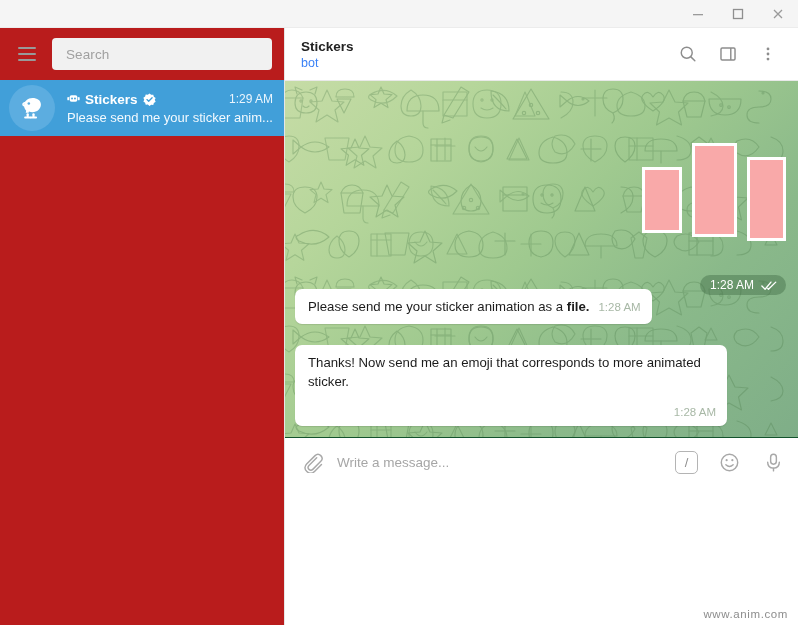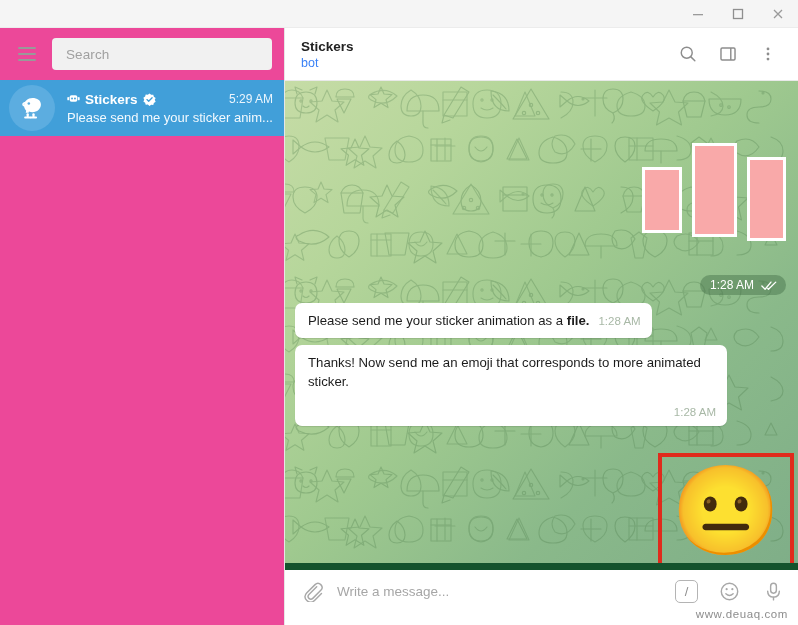--- a/index.html
+++ b/index.html
@@ -38,21 +38,21 @@
     justify-content: center;
   }
   .win-btn svg { display: block; }
 
   
   .left-col {
     position: absolute;
     top: 28px; left: 0;
     width: 285px;
     height: 597px;
-    background: #ec4899;
+    background: #b91c1c;
     border-right: 1px solid #e6e6e6;
   }
 
   .search-row {
     height: 52px;
     display: flex;
     align-items: center;
     padding: 0 12px 0 10px;
   }
   .hamburger {
@@ -176,21 +176,21 @@
     width: 24px; height: 24px;
     display: flex;
     align-items: center;
     justify-content: center;
     cursor: pointer;
   }
 
   
   .msg-area {
     position: relative;
-    height: 482px;
+    height: 356px;
     overflow: hidden;
     background:
       linear-gradient(135deg,
         #c6dca6 0%,
         #b6d69b 22%,
         #9fc98f 48%,
         #8ab98a 72%,
         #7fae88 100%);
   }
   .doodles {
@@ -239,21 +239,21 @@
 
   
   .bub-in {
     position: absolute;
     left: 10px;
     background: #ffffff;
     border-radius: 7px;
     box-shadow: 0 1px 1px rgba(0,0,0,.10);
     padding: 8px 11px 8px 13px;
   }
-  .bub-one { top: 222px; }
+  .bub-one { top: 208px; }
   .bub-two { top: 264px; width: 432px; padding-bottom: 8px; }
 
   .bub-line {
     font-size: 13.2px;
     color: #1c1c1c;
     line-height: 19px;
   }
   .bub-line b { font-weight: bold; }
   .bub-gap { height: 17px; }
 
@@ -289,21 +289,21 @@
   .sticker-emoji {
     font-size: 88px;
     line-height: 1;
     user-select: none;
   }
 
   
   .composer {
     height: 50px;
     background: #ffffff;
-    border-top: 7px solid #14532d;
+    border-top: 1px solid #14532d;
     display: flex;
     align-items: center;
     padding: 0 12px 0 14px;
   }
   .attach-btn {
     width: 26px; height: 26px;
     display: flex; align-items: center; justify-content: center;
     cursor: pointer;
     flex: 0 0 26px;
   }
@@ -405,21 +405,21 @@
               <rect x="13.5" y="4.4" width="2.1" height="4.2" rx="1.05" fill="#ffffff"></rect>
             </svg>
           </span>
           <span class="chat-name">Stickers</span>
           <span class="verif">
             <svg width="13" height="13" viewBox="0 0 16 16">
               <path d="M8 .7l2.05 1.6 2.6-.12.72 2.5 2.2 1.4-1.1 2.36 1.1 2.36-2.2 1.4-.72 2.5-2.6-.12L8 15.9l-2.05-1.6-2.6.12-.72-2.5-2.2-1.4 1.1-2.36L.43 5.8l2.2-1.4.72-2.5 2.6.12z" fill="#ffffff"></path>
               <path d="M4.9 8.1l2.1 2.1 4.2-4.3" fill="none" stroke="#419fd9" stroke-width="1.6" stroke-linecap="round" stroke-linejoin="round"></path>
             </svg>
           </span>
-          <span class="chat-time">5:29 AM</span>
+          <span class="chat-time">1:29 AM</span>
         </div>
         <div class="chat-preview">Please send me your sticker anim...</div>
       </div>
     </div>
   </div>
 
   <div class="right-col">
 
     <div class="chat-header">
       <div class="hdr-titles">
@@ -620,16 +620,16 @@
         <div class="comp-btn">
           <svg width="21" height="21" viewBox="0 0 22 22">
             <rect x="8" y="2.4" width="6" height="10.4" rx="3" fill="none" stroke="#a8a8a8" stroke-width="1.5"></rect>
             <path d="M4.9 10.8 q0 6.1 6.1 6.1 q6.1 0 6.1 -6.1" fill="none" stroke="#a8a8a8" stroke-width="1.5" stroke-linecap="round"></path>
             <path d="M11 16.9 V19.8" stroke="#a8a8a8" stroke-width="1.5" stroke-linecap="round"></path>
           </svg>
         </div>
       </div>
     </div>
 
-    <div class="watermark">www.deuaq.com</div>
+    <div class="watermark">www.anim.com</div>
   </div>
 
 </div>
 
 </body></html>

